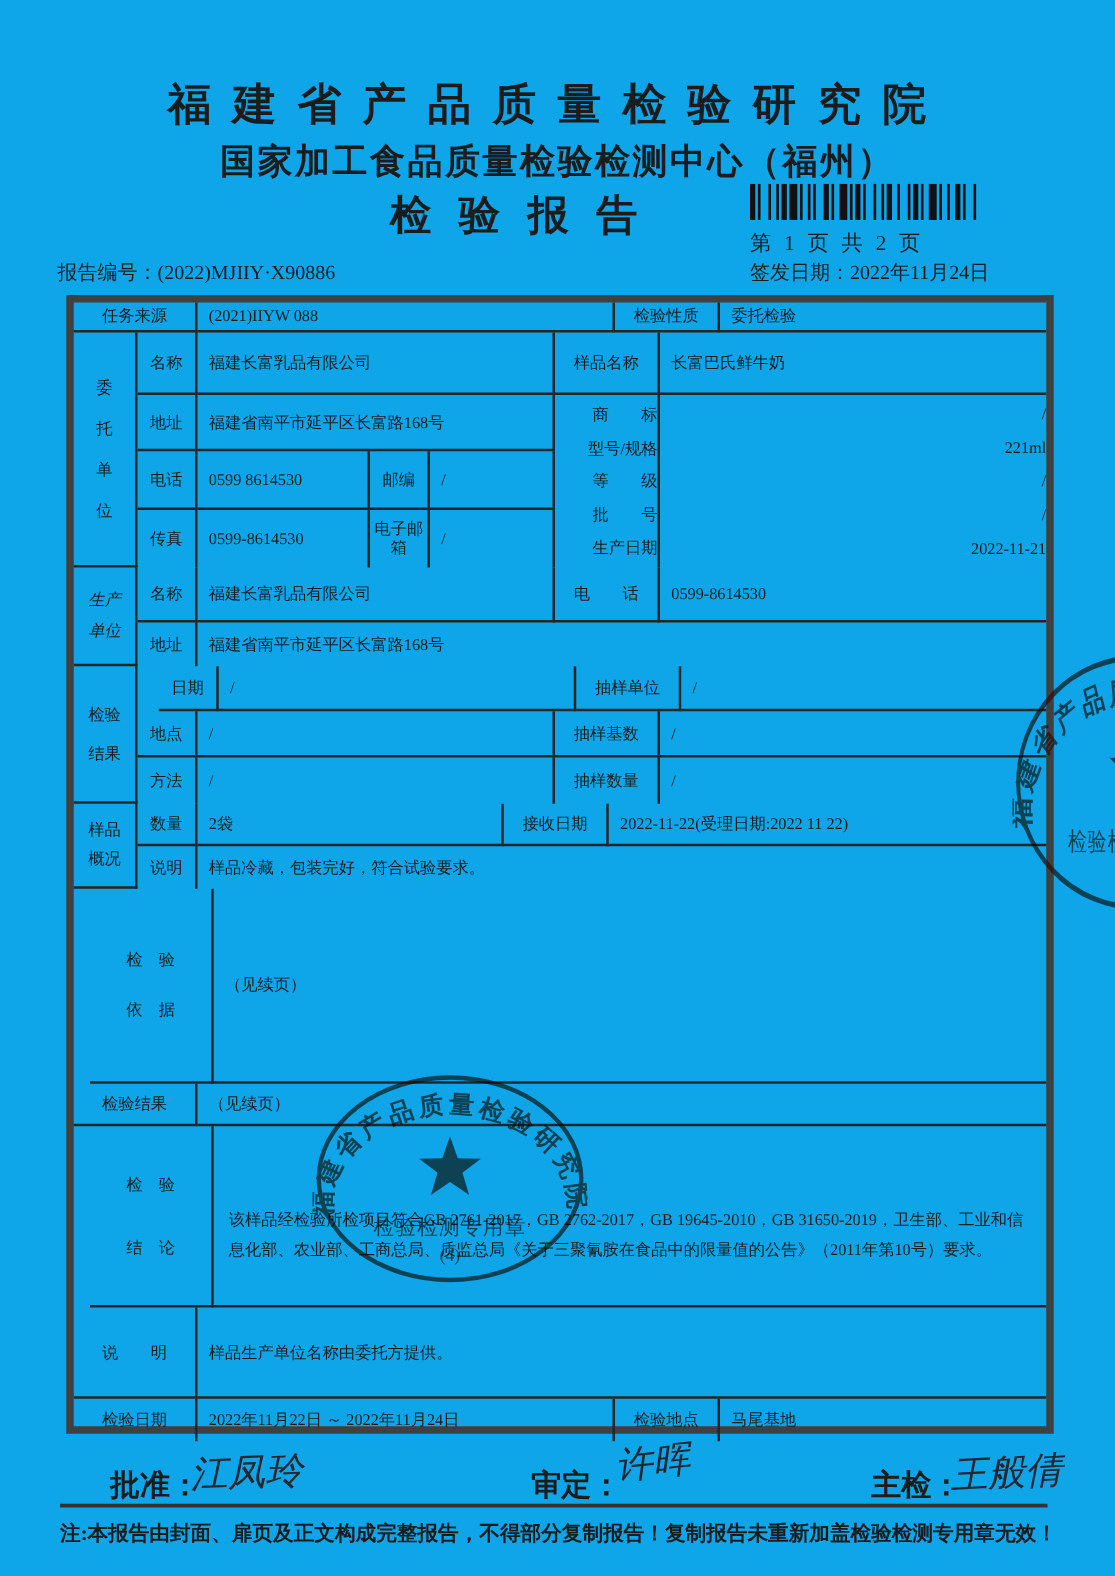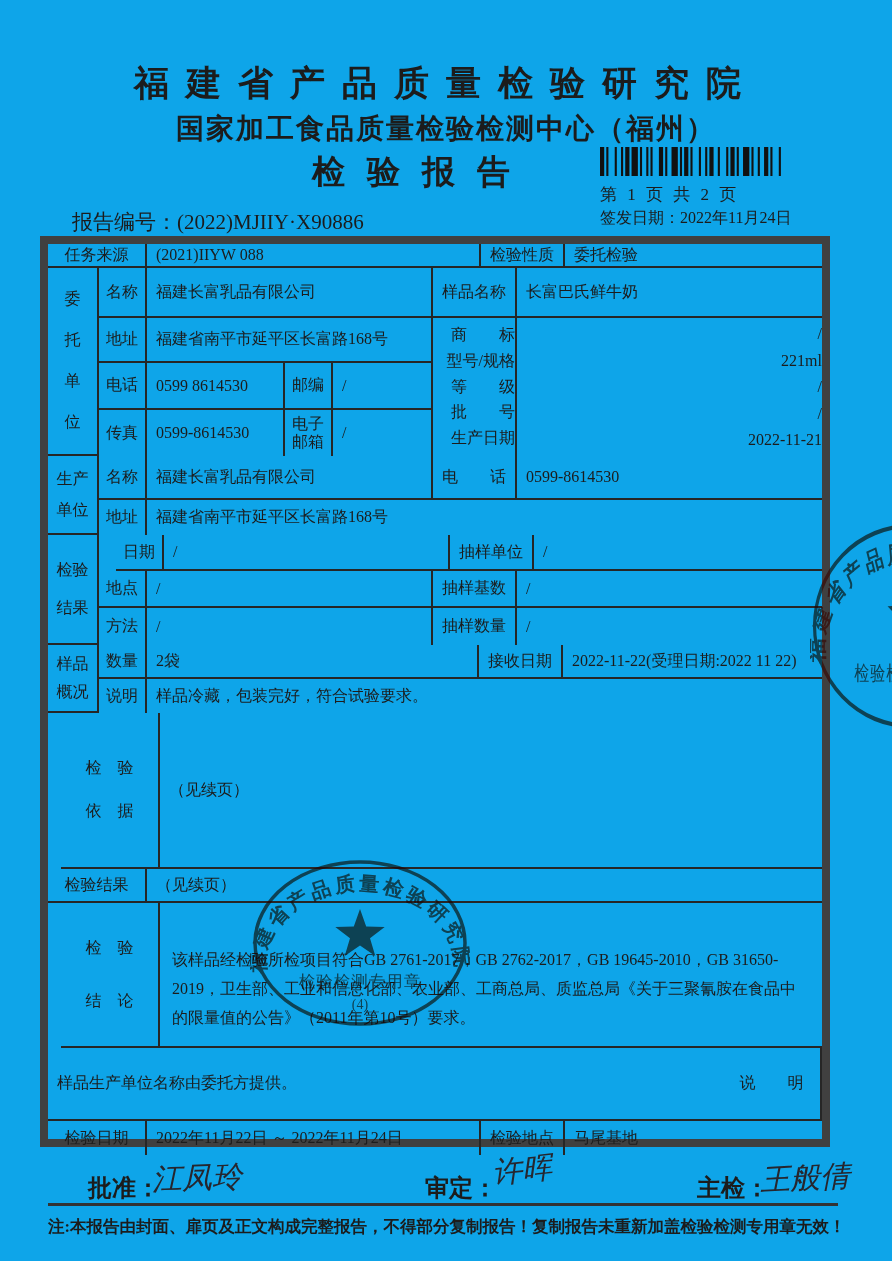--- a/index.html
+++ b/index.html
@@ -8,25 +8,25 @@
   
   .org-title{position:absolute;top:60px;left:0;width:100%;text-align:center;
              font-size:35px;font-weight:bold;letter-spacing:17px;white-space:nowrap;}
   .center-title{position:absolute;top:110px;left:0;width:100%;text-align:center;
              font-size:28px;font-weight:bold;letter-spacing:2px;white-space:nowrap;}
   .report-title{position:absolute;top:150px;left:0;width:100%;text-align:center;
              font-size:33px;font-weight:bold;letter-spacing:22px;white-space:nowrap;
              transform:translateX(-24px);}
   .barcode{position:absolute;left:600px;top:147px;width:183px;height:29px;}
   .page-info{position:absolute;left:600px;top:183px;font-size:17px;letter-spacing:3px;}
-  .report-no{position:absolute;left:72px;top:208px;font-size:21px;}
+  .report-no{position:absolute;left:46px;top:208px;font-size:16px;}
   .issue-date{position:absolute;left:600px;top:208px;font-size:16px;}
   
-  .tbl{position:absolute;left:40px;top:236px;width:790px;height:911px;
-       border:8px solid #404040;box-sizing:border-box;font-size:16px;}
+  .tbl{position:absolute;left:53px;top:236px;width:790px;height:911px;
+       border:6px solid #404040;box-sizing:border-box;font-size:13px;}
   .row{display:flex;}
   .col{display:flex;flex-direction:column;}
   .cell{box-sizing:border-box;border-right:2px solid #262626;border-bottom:2px solid #262626;
         display:flex;align-items:center;overflow:hidden;}
   .cell.br0{border-right:none;}
   .cell.bb0{border-bottom:none;}
   .lab{justify-content:center;text-align:center;}
   .val{padding-left:9px;}
   .flex1{flex:1;}
   
@@ -39,21 +39,21 @@
   .wLC{width:334px;} 
   
   .h24{height:24px;} .h50{height:50px;} .h45{height:45px;} .h47{height:47px;}
   .h46{height:46px;} .h188{height:188px;} .h138{height:138px;} .h44{height:44px;}
   .h35{height:35px;} .h36{height:36px;padding-left:17px;} .h37{height:37px;} .h34{height:34px;}
   .h156{height:156px;} .h145{height:145px;} .h73{height:73px;} .h79{height:79px;}
   .h110{height:110px;} .h68{height:68px;}
   
   .vwrap{justify-content:center;}
   .vtxt{width:20px;word-break:break-all;line-height:2.55;text-align:center;}
-  .v2a{width:38px;word-break:break-all;line-height:1.9;}
+  .v2a{width:38px;word-break:break-all;line-height:1.9;font-style:italic;}
   .v2b{width:38px;word-break:break-all;line-height:2.4;text-align:center;}
   .v2c{width:38px;word-break:break-all;line-height:1.75;}
   .two-line{flex-direction:column;justify-content:center;gap:22px;display:flex;margin-left:13px;}
   .stack{flex-direction:column;align-items:flex-end;justify-content:space-between;
          display:flex;padding:7px 0;}
   .stack .sl{text-align:center;}
   .stack .sv{padding-left:9px;}
   .concl{display:block;padding:30px 14px 0 12px;line-height:1.8;}
   
   .stamp{position:absolute;opacity:.88;mix-blend-mode:multiply;pointer-events:none;}
@@ -218,21 +218,21 @@
       </div>
     </div>
 
     <div class="row h68">
       <div class="cell lab wG vwrap">
         <div class="v2c">样品概况</div>
       </div>
       <div class="col flex1">
         <div class="row h34">
           <div class="cell lab wL">数量</div>
-          <div class="cell val" style="width:332px">2袋</div>
+          <div class="cell val" style="width:245px">2袋</div>
           <div class="cell lab wR">接收日期</div>
           <div class="cell val flex1 br0">2022-11-22(受理日期:2022 11 22)</div>
         </div>
         <div class="row h34">
           <div class="cell lab wL bb0">说明</div>
           <div class="cell val flex1 br0 bb0">样品冷藏，包装完好，符合试验要求。</div>
         </div>
       </div>
     </div>
 
@@ -253,22 +253,22 @@
       <div class="cell lab wQ two-line" style="gap:32px">
         <span>检　验</span>
         <span>结　论</span>
       </div>
       <div class="cell flex1 br0">
         <span class="concl">该样品经检验所检项目符合GB 2761-2017，GB 2762-2017，GB 19645-2010，GB 31650-2019，卫生部、工业和信息化部、农业部、工商总局、质监总局《关于三聚氰胺在食品中的限量值的公告》（2011年第10号）要求。</span>
       </div>
     </div>
 
     <div class="row h73">
+      <div class="cell lab wQ">说　　明</div>
       <div class="cell val flex1 br0">样品生产单位名称由委托方提供。</div>
-      <div class="cell lab wQ">说　　明</div>
     </div>
 
     <div class="row h34">
       <div class="cell lab wQ bb0">检验日期</div>
       <div class="cell val bb0" style="width:334px">2022年11月22日 ～ 2022年11月24日</div>
       <div class="cell lab wR bb0">检验地点</div>
       <div class="cell val flex1 br0 bb0">马尾基地</div>
     </div>
   </div>
 

